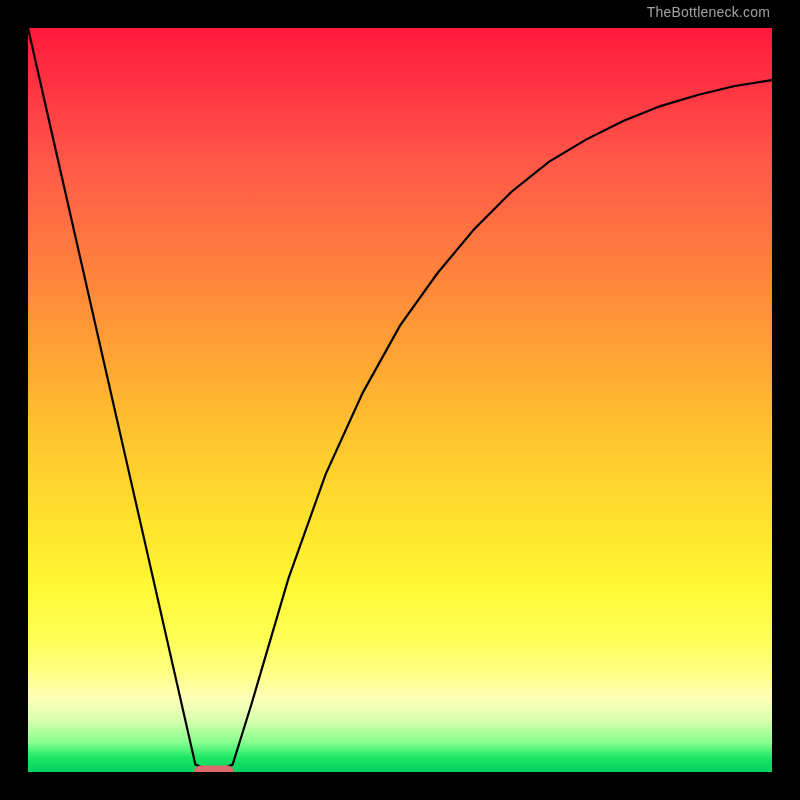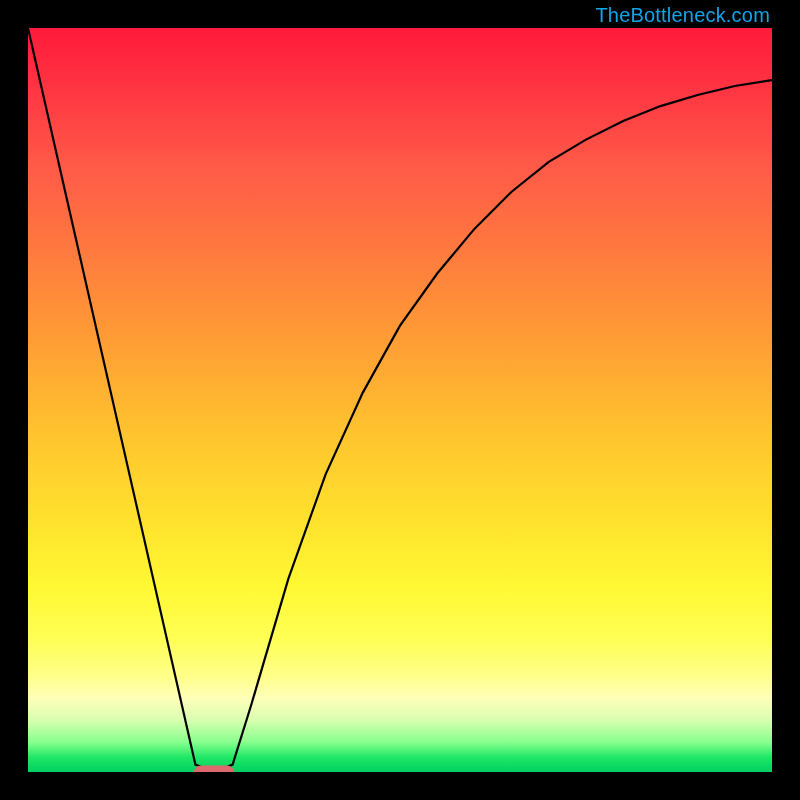--- a/index.html
+++ b/index.html
@@ -39,22 +39,22 @@
       #ffffb8 90%,
       #d9ffb0 93%,
       #88ff8e 96%,
       #20e866 98%,
       #00d060 100%);
   }
   .watermark {
     position: absolute;
     top: 4px;
     right: 30px;
-    color: #0ea5e9;
-    font-size: 20px;
+    color: #a3a3a3;
+    font-size: 14px;
     font-weight: 500;
     letter-spacing: 0.2px;
   }
   .marker {
     position: absolute;
     width: 40px;
     height: 13px;
     background: #dd6a6e;
     border-radius: 7px;
     transform: translate(-50%, -50%);

